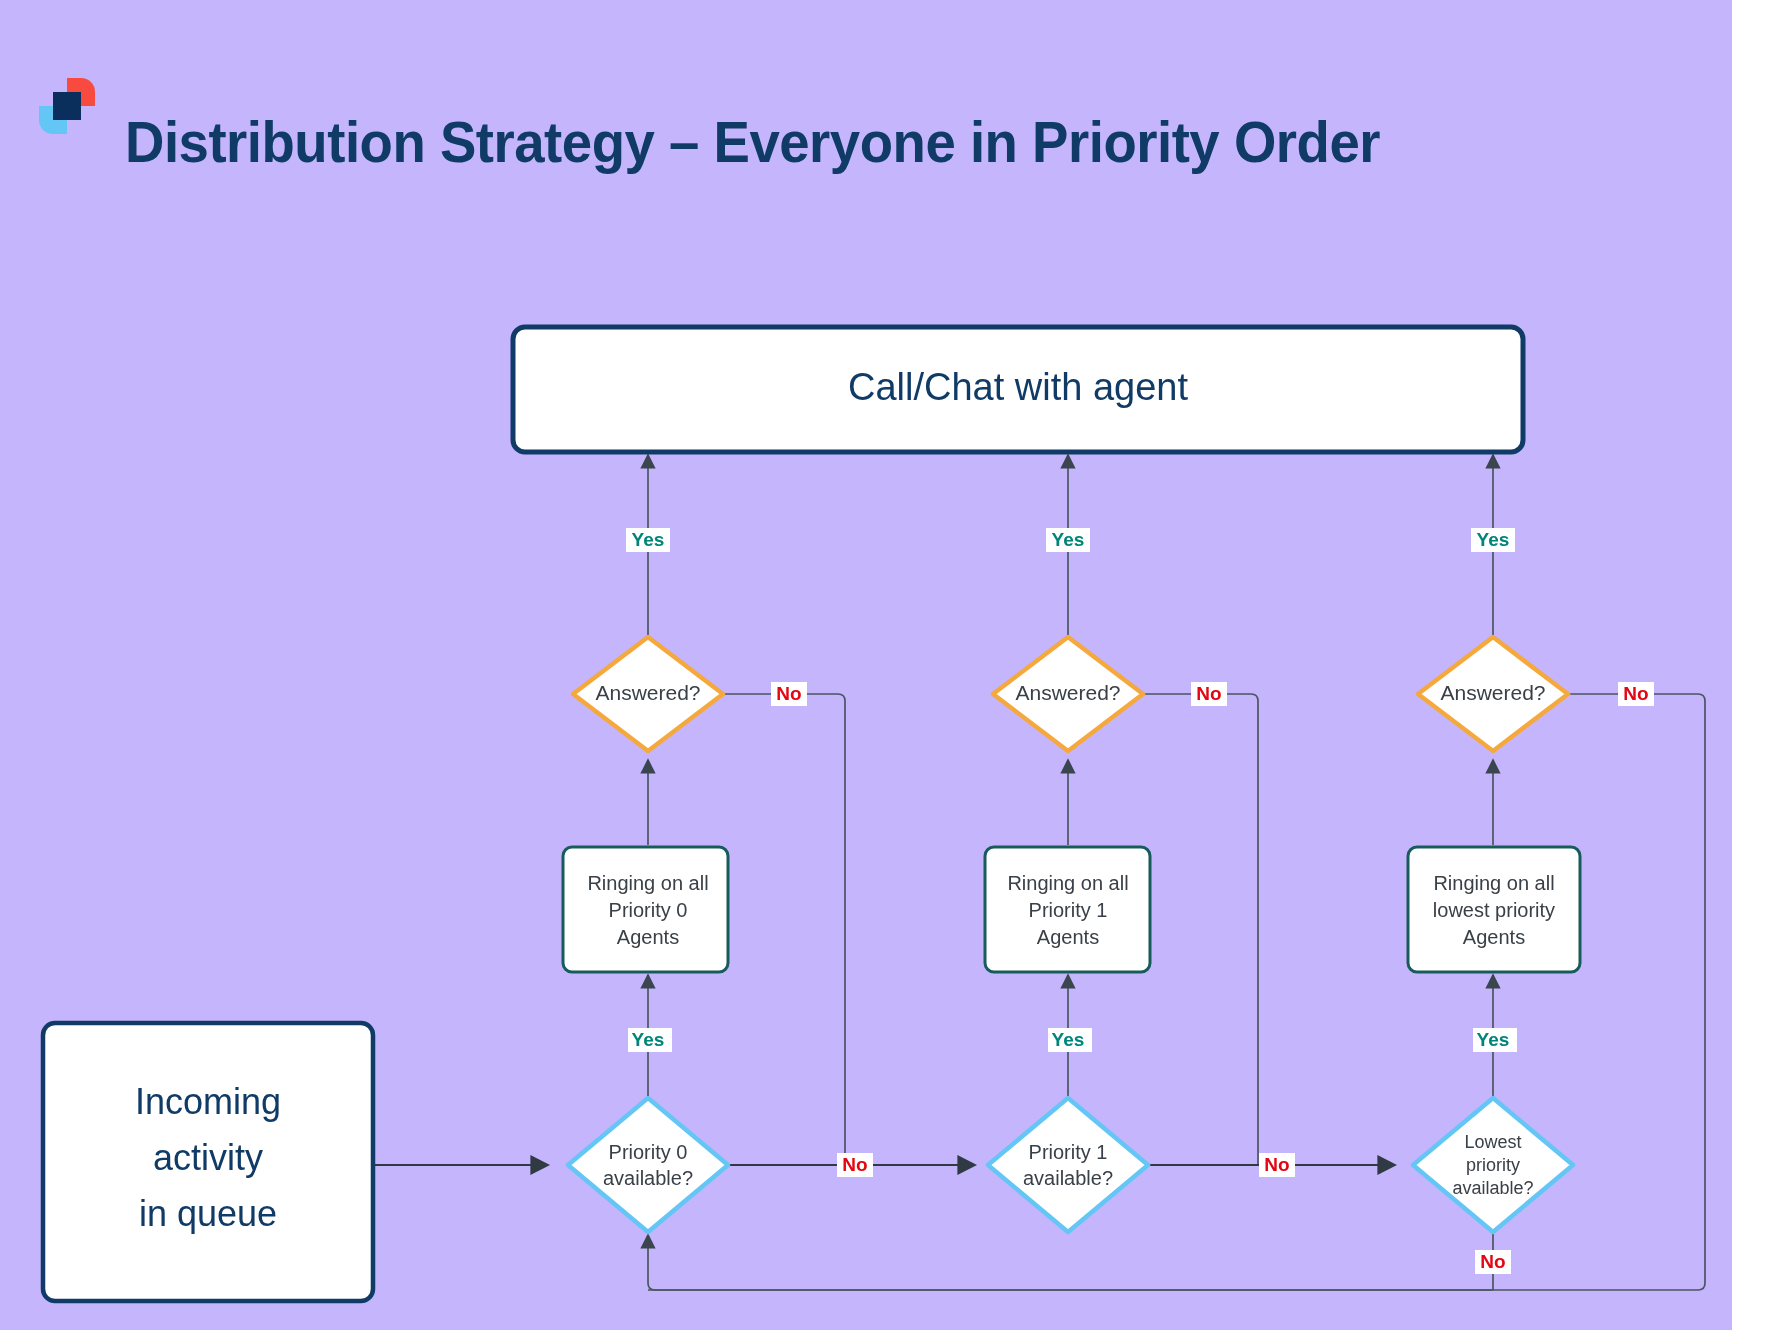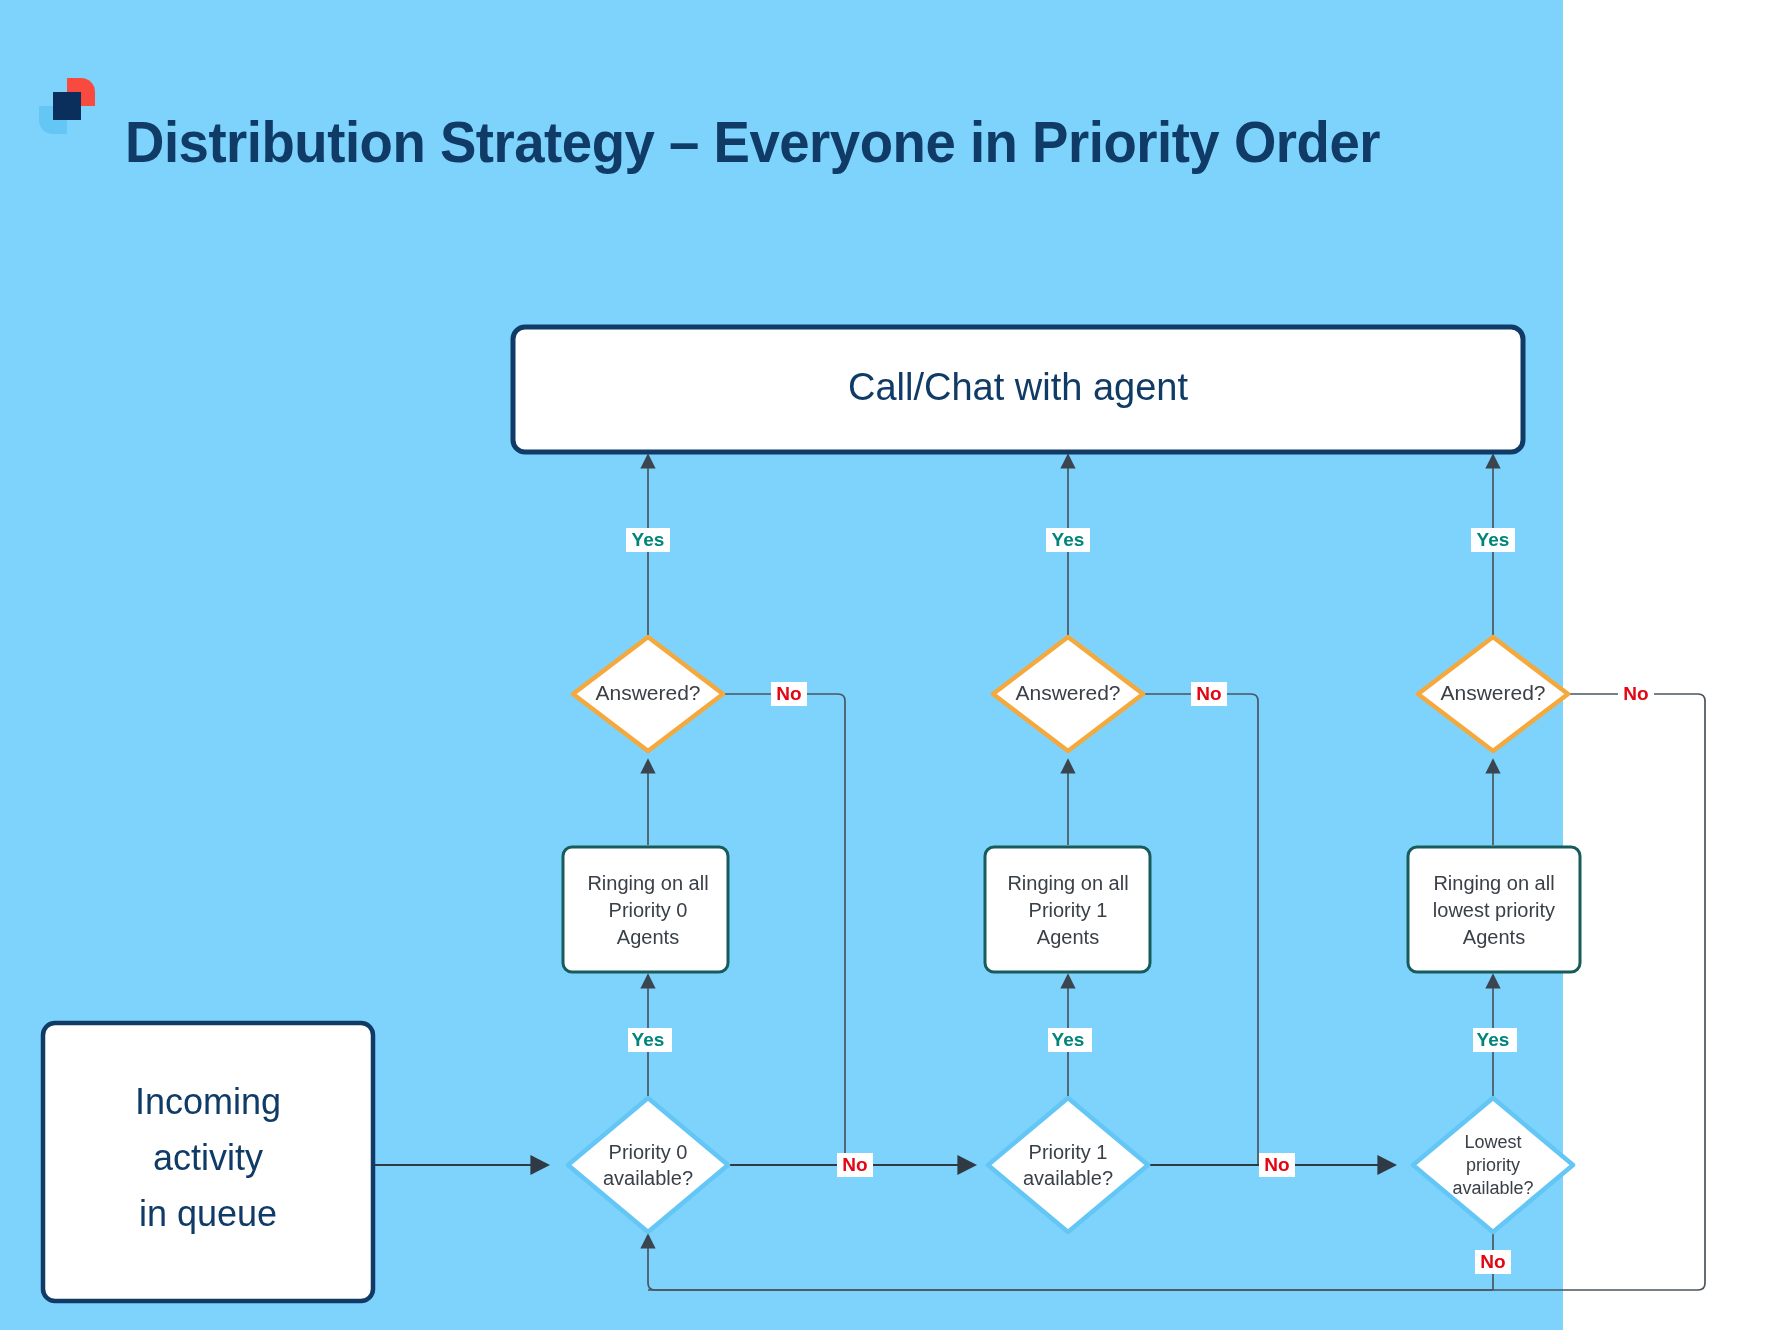--- a/index.html
+++ b/index.html
@@ -9,23 +9,23 @@
   }
   body {
     width: 1771px;
     height: 1330px;
     font-family: "Liberation Sans", sans-serif;
     position: relative;
     overflow: hidden;
   }
   #page {
     position: relative;
-    width: 1563px;
+    width: 1732px;
     height: 1330px;
-    background: #7dd3fc;
+    background: #c4b5fd;
   }
   
   #logo {
     position: absolute;
     left: 33px;
     top: 72px;
     width: 68px;
     height: 68px;
   }
   

